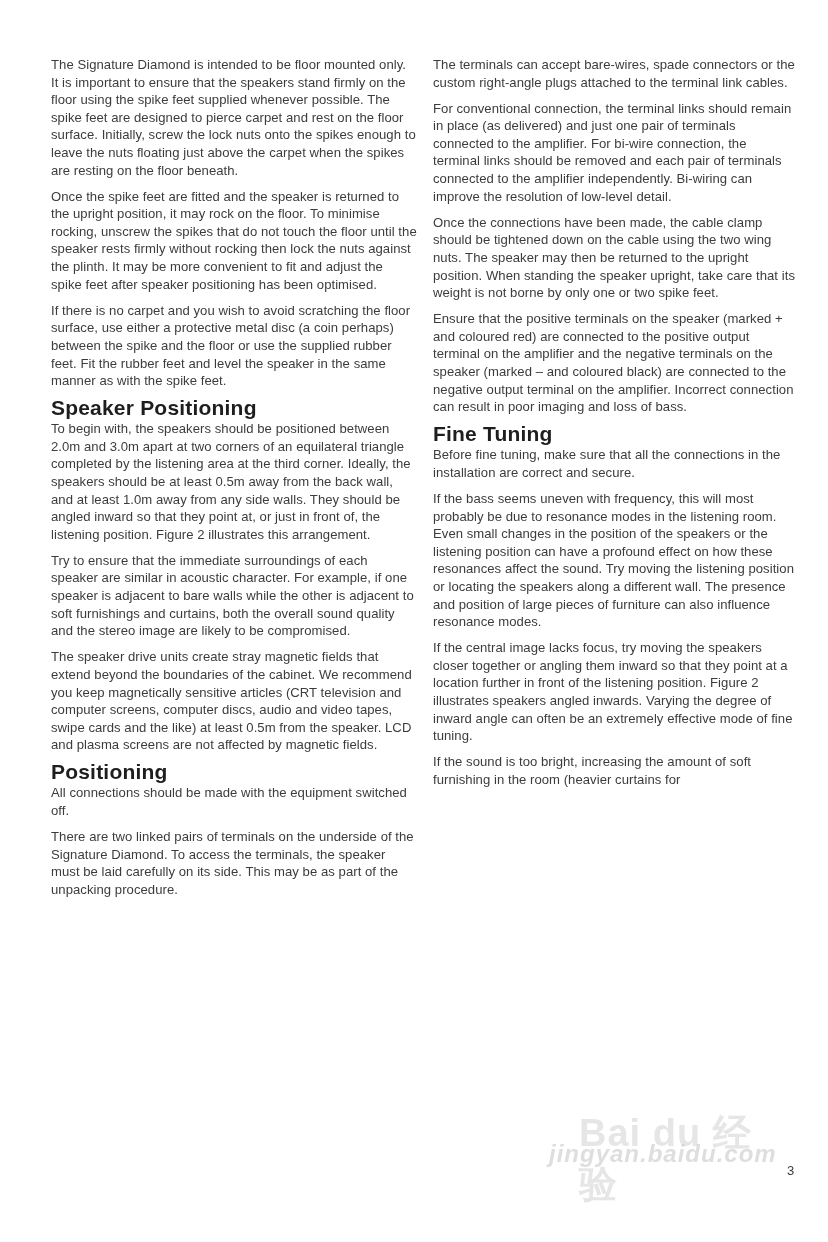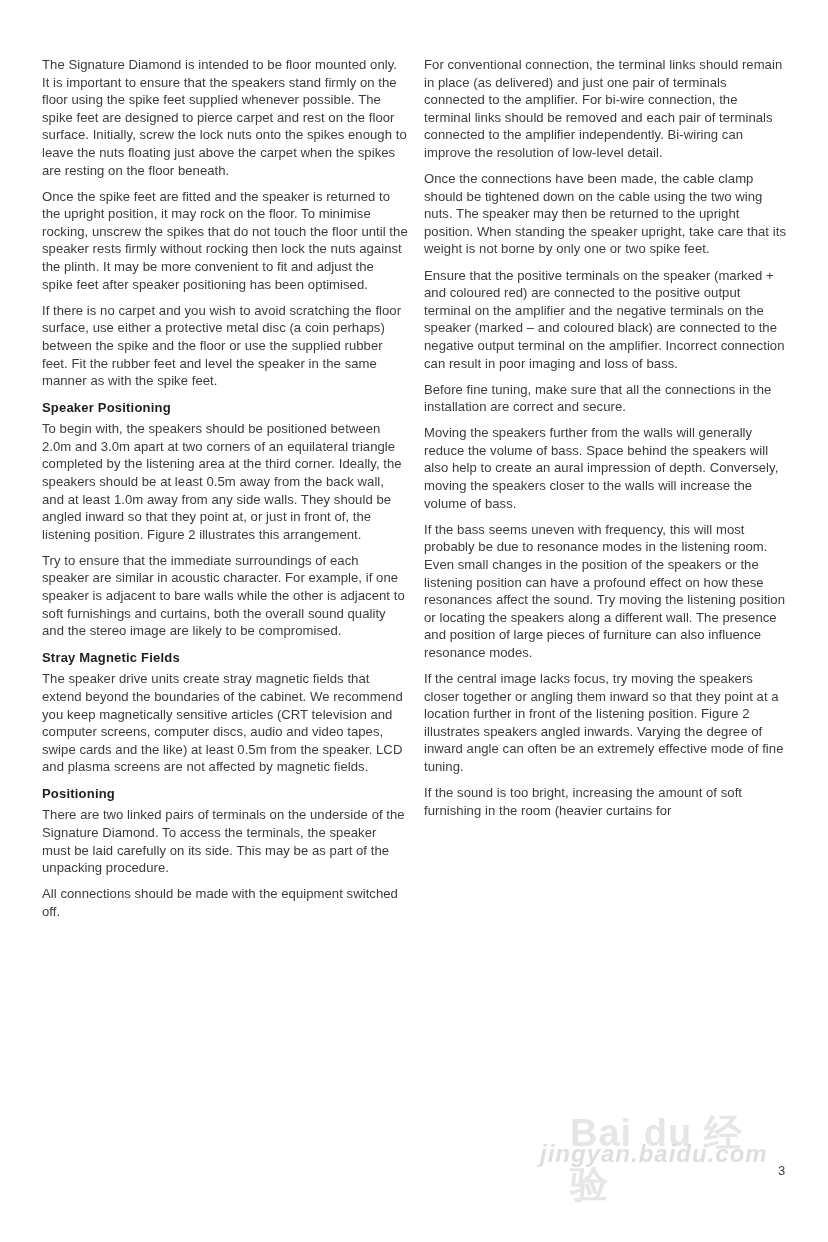--- a/index.html
+++ b/index.html
@@ -10,40 +10,40 @@
     body {
       width: 828px;
       height: 1242px;
       position: relative;
       overflow: hidden;
       font-family: "Liberation Sans", sans-serif;
       color: #3a3a3a;
     }
     .page {
       position: absolute;
-      left: 0; top: 0;
+      left: 9px; top: 0;
       width: 688px; height: 1242px;
     }
     .col {
       position: absolute;
       top: 56px;
       width: 366px;
     }
     .col-left { left: 42px; }
     .col-right { left: 424px; width: 362px; }
     p {
       margin: 0 0 8.5px 0;
       font-size: 13.1px;
       line-height: 17.6px;
       letter-spacing: 0.05px;
       color: #3c3c3c;
     }
     h2 {
       margin: 2px 0 2px 0;
-      font-size: 13px;
+      font-size: 21px;
       line-height: 20px;
       font-weight: bold;
       color: #1e1e1e;
       letter-spacing: 0.2px;
     }
     .page-number {
       position: absolute;
       left: 778px;
       top: 1163px;
       font-size: 13px;
@@ -87,41 +87,41 @@
       <p>If there is no carpet and you wish to avoid scratching the floor surface, use either a protective metal disc (a coin perhaps) between the spike and the floor or use the supplied rubber feet. Fit the rubber feet and level the speaker in the same manner as with the spike feet.</p>
     </section>
 
     <section>
       <h2>Speaker Positioning</h2>
       <p>To begin with, the speakers should be positioned between 2.0m and 3.0m apart at two corners of an equilateral triangle completed by the listening area at the third corner. Ideally, the speakers should be at least 0.5m away from the back wall, and at least 1.0m away from any side walls. They should be angled inward so that they point at, or just in front of, the listening position. Figure 2 illustrates this arrangement.</p>
       <p>Try to ensure that the immediate surroundings of each speaker are similar in acoustic character. For example, if one speaker is adjacent to bare walls while the other is adjacent to soft furnishings and curtains, both the overall sound quality and the stereo image are likely to be compromised.</p>
     </section>
 
     <section>
-      <h2>Stray Magnetic Fields</h2>
       <p>The speaker drive units create stray magnetic fields that extend beyond the boundaries of the cabinet. We recommend you keep magnetically sensitive articles (CRT television and computer screens, computer discs, audio and video tapes, swipe cards and the like) at least 0.5m from the speaker. LCD and plasma screens are not affected by magnetic fields.</p>
     </section>
 
     <section>
       <h2>Positioning</h2>
+      <p>All connections should be made with the equipment switched off.</p>
       <p>There are two linked pairs of terminals on the underside of the Signature Diamond. To access the terminals, the speaker must be laid carefully on its side. This may be as part of the unpacking procedure.</p>
-      <p>All connections should be made with the equipment switched off.</p>
     </section>
   </div>
 
   <div class="col col-right">
     <section>
+      <p>The terminals can accept bare-wires, spade connectors or the custom right-angle plugs attached to the terminal link cables.</p>
       <p>For conventional connection, the terminal links should remain in place (as delivered) and just one pair of terminals connected to the amplifier. For bi-wire connection, the terminal links should be removed and each pair of terminals connected to the amplifier independently. Bi-wiring can improve the resolution of low-level detail.</p>
       <p>Once the connections have been made, the cable clamp should be tightened down on the cable using the two wing nuts. The speaker may then be returned to the upright position. When standing the speaker upright, take care that its weight is not borne by only one or two spike feet.</p>
       <p>Ensure that the positive terminals on the speaker (marked + and coloured red) are connected to the positive output terminal on the amplifier and the negative terminals on the speaker (marked – and coloured black) are connected to the negative output terminal on the amplifier. Incorrect connection can result in poor imaging and loss of bass.</p>
     </section>
 
     <section>
+      <h2>Fine Tuning</h2>
       <p>Before fine tuning, make sure that all the connections in the installation are correct and secure.</p>
-      <p>Moving the speakers further from the walls will generally reduce the volume of bass. Space behind the speakers will also help to create an aural impression of depth. Conversely, moving the speakers closer to the walls will increase the volume of bass.</p>
       <p>If the bass seems uneven with frequency, this will most probably be due to resonance modes in the listening room. Even small changes in the position of the speakers or the listening position can have a profound effect on how these resonances affect the sound. Try moving the listening position or locating the speakers along a different wall. The presence and position of large pieces of furniture can also influence resonance modes.</p>
       <p>If the central image lacks focus, try moving the speakers closer together or angling them inward so that they point at a location further in front of the listening position. Figure 2 illustrates speakers angled inwards. Varying the degree of inward angle can often be an extremely effective mode of fine tuning.</p>
       <p>If the sound is too bright, increasing the amount of soft furnishing in the room (heavier curtains for</p>
     </section>
   </div>
 
   <div class="watermark">
     <span class="wm-top">Bai du 经验</span>
     <span class="wm-bottom">jingyan.baidu.com</span>
   </div>

